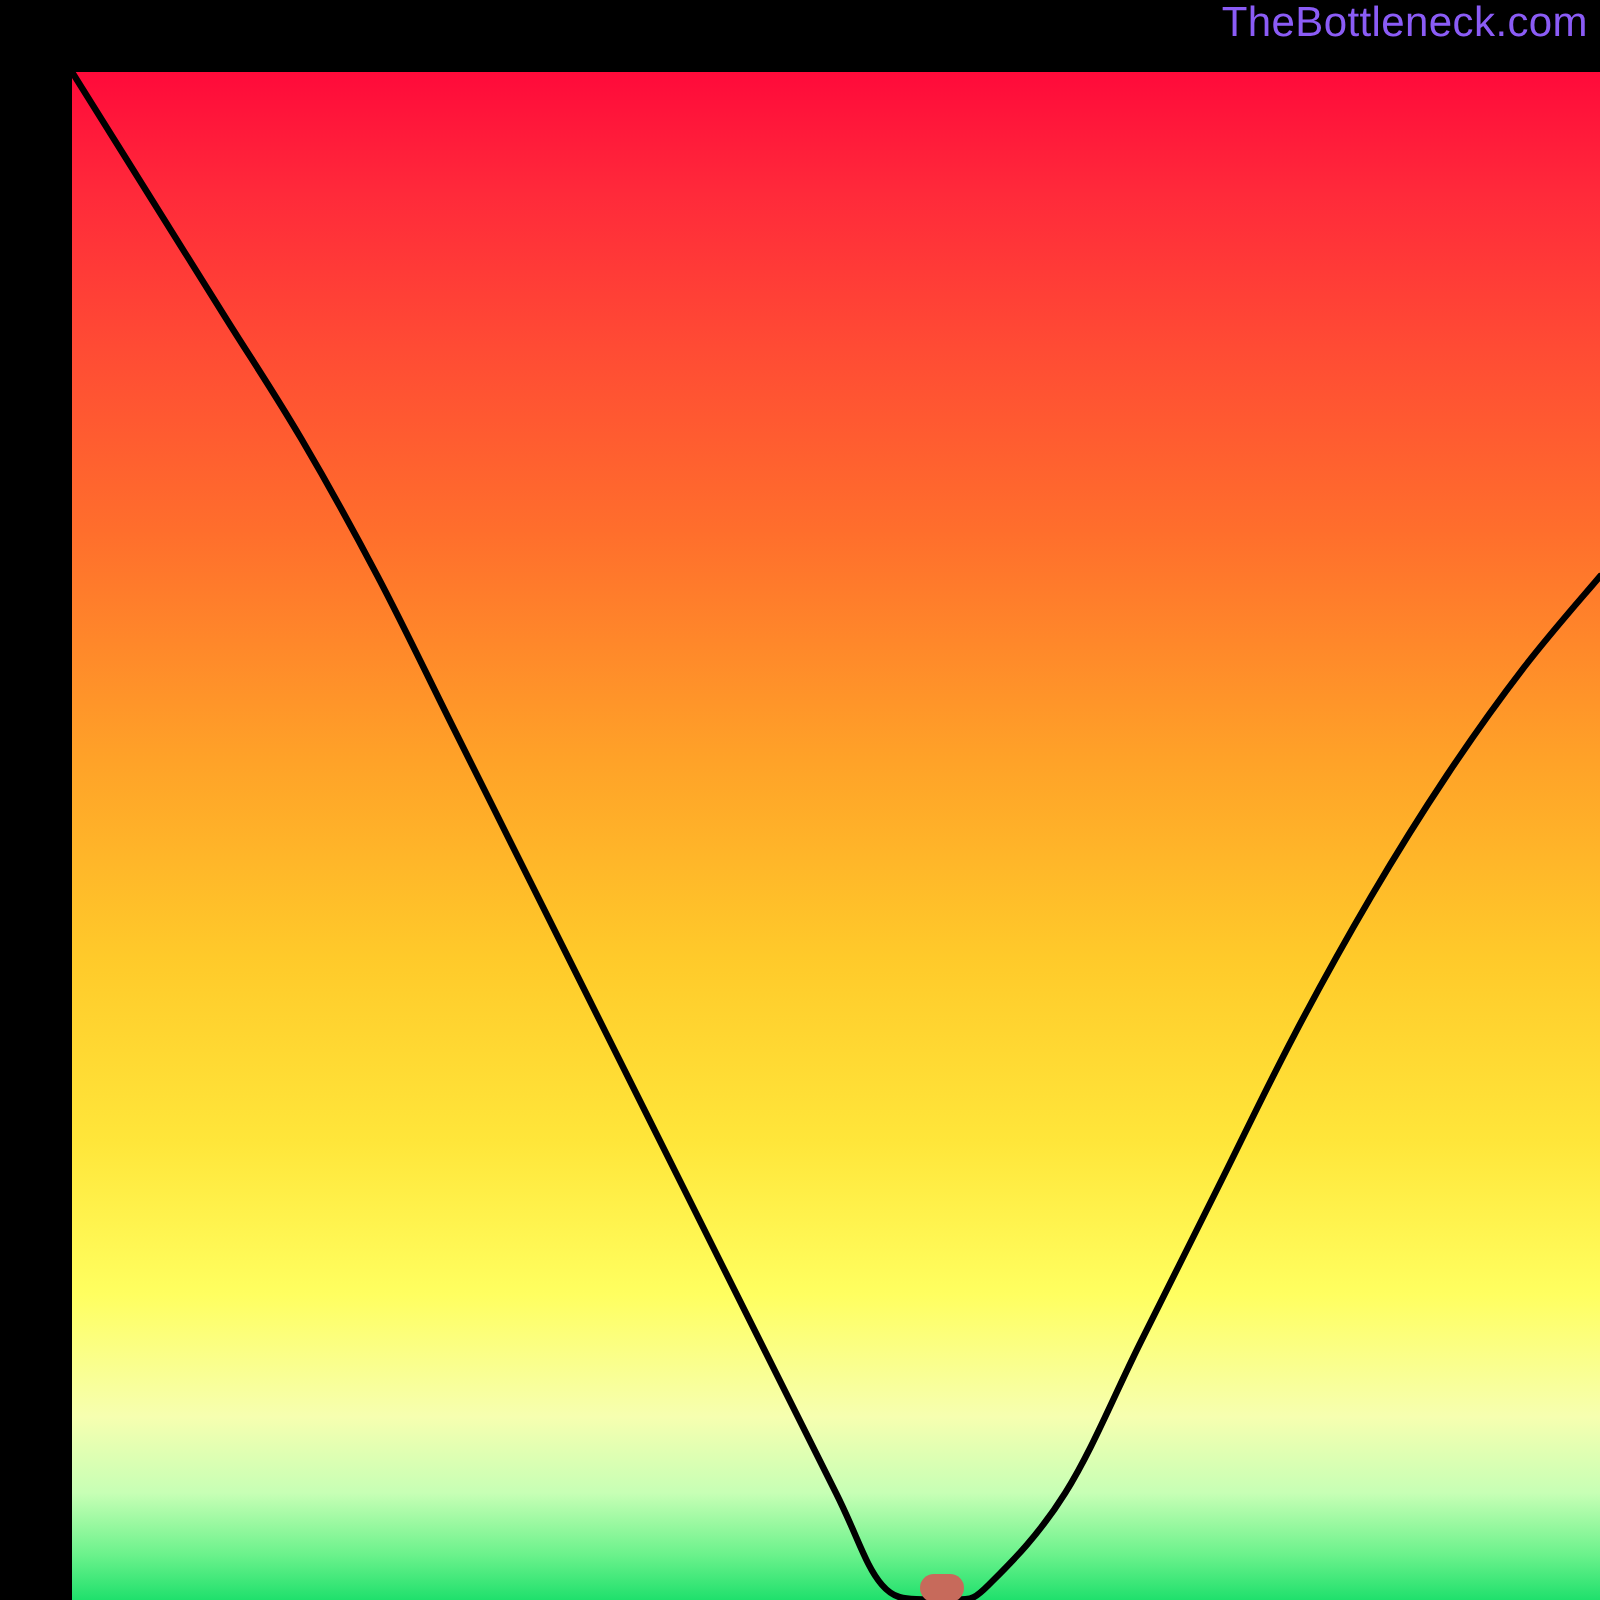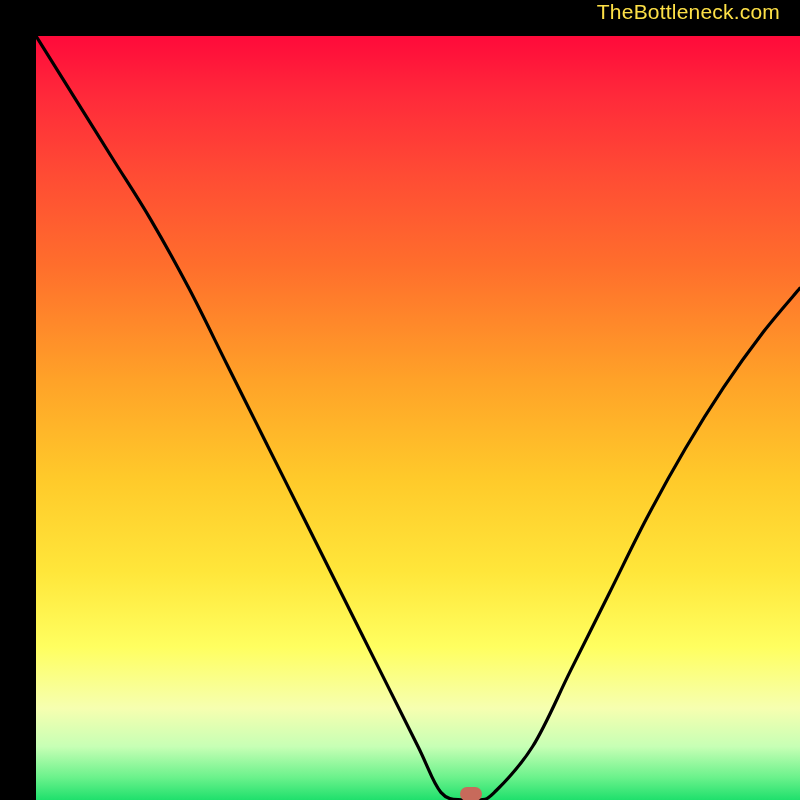--- a/index.html
+++ b/index.html
@@ -49,22 +49,22 @@
   }
   svg.curve {
     position: absolute;
     inset: 0;
     width: 764px;
     height: 764px;
   }
   .watermark {
     position: absolute;
     top: 0;
-    right: 20px;
-    color: #fde047;
+    right: 6px;
+    color: #8b5cf6;
     font-family: Arial, Helvetica, sans-serif;
     font-size: 21px;
     letter-spacing: 0.2px;
     font-weight: 500;
     user-select: none;
     z-index: 5;
   }
   .marker {
     position: absolute;
     width: 22px;

